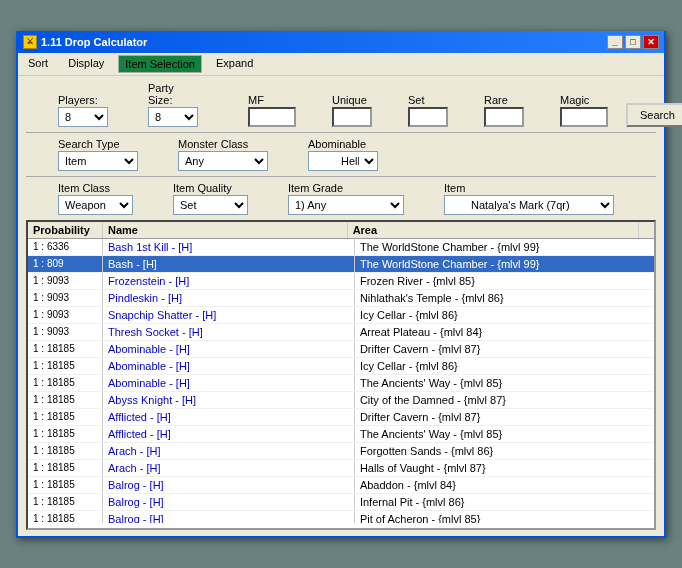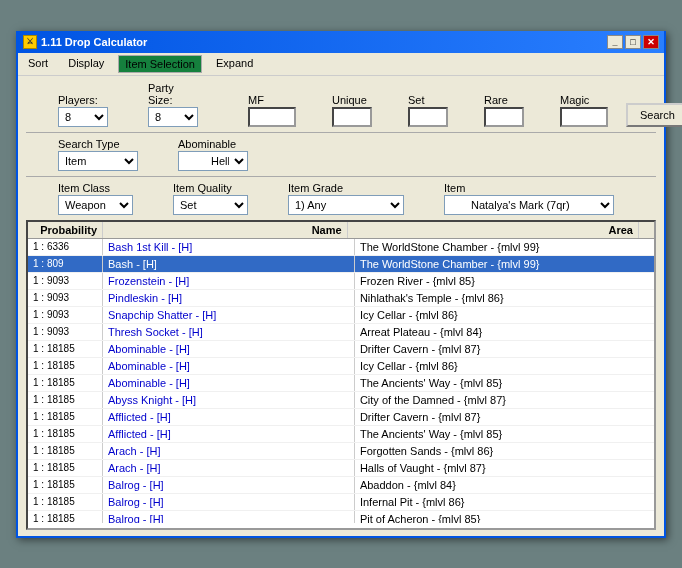--- a/index.html
+++ b/index.html
@@ -131,21 +131,20 @@
       height: 310px;
       overflow: hidden;
       position: relative;
     }
     .table-header {
       display: flex;
       background: #ece9d8;
       border-bottom: 1px solid #999;
       font-size: 11px;
       font-weight: bold;
-      text-align: right;
     }
     .col-prob { width: 75px; padding: 2px 5px; border-right: 1px solid #ccc; }
     .col-name { flex: 1; padding: 2px 5px; border-right: 1px solid #ccc; }
     .col-area { flex: 1.2; padding: 2px 5px; }
     .table-body {
       overflow-y: scroll;
       height: calc(100% - 22px);
     }
     .table-row-item {
       display: flex;
@@ -234,20 +233,26 @@
     </div>
 
     <div class="section-divider"></div>
 
     <div class="row search-type-row">
       <div class="field-group">
         <span class="label">Search Type</span>
         <select style="width:80px;">
           <option>Item</option>
           <option>Monster</option>
+        </select>
+      </div>
+      <div class="field-group">
+        <span class="label">Monster Class</span>
+        <select style="width:90px;">
+          <option>Any</option>
         </select>
       </div>
       <div class="field-group">
         <span class="label">Abominable</span>
         <select style="width:70px;padding-left:28px;">
           <option>Normal</option>
           <option>Nightmare</option>
           <option selected="">Hell</option>
         </select>
       </div>

